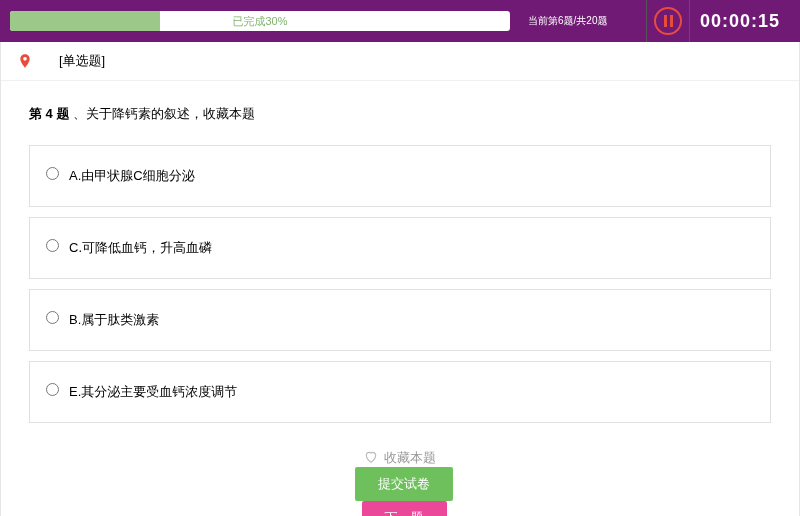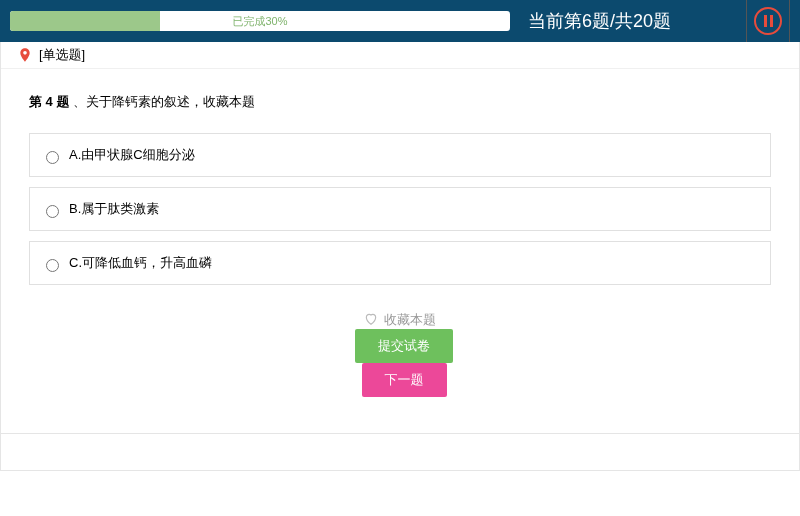--- a/index.html
+++ b/index.html
@@ -1,39 +1,39 @@
 <!DOCTYPE html>
 <html><head>
 <meta charset="utf-8">
 <style>
   * { box-sizing: border-box; margin: 0; padding: 0; }
   body { font-family: Arial, "Microsoft YaHei", sans-serif; background: #fff; }
   .wrap { width: 800px; height: 516px; margin: 0; position: relative; }
 
-  .topbar { height: 42px; background: #0c4a6e; display: flex; align-items: center; padding: 0 10px; color: #fff; font-size: 13px; }
+  .topbar { height: 42px; background: #701a75; display: flex; align-items: center; padding: 0 10px; color: #fff; font-size: 13px; }
   .progress-outer { flex: 0 0 500px; height: 20px; background: #fff; border-radius: 3px; position: relative; overflow: hidden; }
   .progress-inner { position: absolute; left: 0; top: 0; height: 100%; background: #9cc88a; }
   .progress-label { position: absolute; left: 0; top: 0; width: 100%; height: 100%; display: flex; align-items: center; justify-content: center; font-size: 11px; color: #7fb36c; }
-  .progress-text { margin-left: 18px; color: #fff; font-size: 18px; }
+  .progress-text { margin-left: 18px; color: #fff; font-size: 10px; }
   .pause-wrap { width: 44px; border-left: 1px solid #555; border-right: 1px solid #555; height: 42px; display: flex; align-items: center; justify-content: center; margin-left: auto; }
   .pause-btn { width: 28px; height: 28px; border: 2px solid #e74c3c; border-radius: 50%; display: flex; align-items: center; justify-content: center; color: #e74c3c; cursor: pointer; background: transparent; }
   .pause-btn span { width: 3px; height: 12px; background: #e74c3c; margin: 0 1.5px; display: inline-block; }
   .timer { width: 100px; text-align: center; font-size: 18px; font-weight: bold; letter-spacing: 1px; }
 
   .container { border: 1px solid #e5e5e5; border-top: none; }
 
-  .qtype { padding: 4px 16px; display: flex; align-items: center; font-size: 13px; border-bottom: 1px solid #f0f0f0; }
+  .qtype { padding: 10px 16px; display: flex; align-items: center; font-size: 13px; border-bottom: 1px solid #f0f0f0; gap: 20px; }
   .pin-icon { width: 16px; height: 16px; margin-right: 6px; display: flex; align-items: center; justify-content: center; }
 
   .question-area { padding: 24px 28px 16px; }
   .qtitle { font-size: 13px; margin-bottom: 22px; }
   .qtitle b { font-weight: bold; }
 
   .options { }
-  .option { border: 1px solid #e0e0e0; padding: 12px 16px; margin-bottom: 10px; font-size: 13px; display: flex; align-items: flex-end; cursor: pointer; }
+  .option { border: 1px solid #e0e0e0; padding: 21px 16px; margin-bottom: 10px; font-size: 13px; display: flex; align-items: flex-start; cursor: pointer; }
   .option input { margin-right: 10px; }
 
   .actions { display: flex; align-items: center; padding: 16px 0 20px; flex-direction: column; }
   .fav { color: #999; font-size: 13px; cursor: pointer; display: flex; align-items: center; }
   .fav .heart-icon { margin-right: 6px; }
   .spacer { flex: 1; }
   .btn { border: none; padding: 8px 23px; font-size: 13px; color: #fff; border-radius: 2px; cursor: pointer; margin-left: 8px; }
   .btn-submit { background: #6ec05d; }
   .btn-next { background: #ec4899; }
 
@@ -48,20 +48,21 @@
       <div class="progress-inner" id="progress-inner" style="width: 30%;"></div>
       <div class="progress-label">已完成30%</div>
     </div>
     <div class="progress-text">当前第6题/共20题</div>
     <div class="pause-wrap">
       <div class="pause-btn">
           <span></span>
           <span></span>
         </div>
     </div>
+    <div class="timer">00:00:15</div>
   </div>
 
   <div class="container">
     <div class="qtype">
       <span class="pin-icon">
         <svg width="16" height="16" viewBox="0 0 24 24">
             <path fill="#e74c3c" d="M12 2C8.13 2 5 5.13 5 9c0 5.25 7 13 7 13s7-7.75 7-13c0-3.87-3.13-7-7-7zm0 9.5A2.5 2.5 0 1 1 12 6a2.5 2.5 0 0 1 0 5.5z"></path>
           </svg>
       </span>
       <span>[单选题]</span>
@@ -72,25 +73,29 @@
         <b>第 4 题</b><span> 、</span><span>关于降钙素的叙述，收藏本题</span>
       </div>
 
       <div class="options" id="options">
           <label class="option">
             <input type="radio" name="q6" style="">
             <span>A.由甲状腺C细胞分泌</span>
           </label>
           <label class="option">
             <input type="radio" name="q6" style="">
+            <span>C.可降低血钙，升高血磷</span>
+          </label>
+          <label class="option">
+            <input type="radio" name="q6" style="">
             <span>B.属于肽类激素</span>
           </label>
           <label class="option">
             <input type="radio" name="q6" style="">
-            <span>C.可降低血钙，升高血磷</span>
+            <span>E.其分泌主要受血钙浓度调节</span>
           </label>
         </div>
 
       <div class="actions">
         <div class="fav">
           <span class="heart-icon">
             <svg width="14" height="14" viewBox="0 0 24 24">
                 <path fill="none" stroke="#bbb" stroke-width="2" d="M12 21s-8-5.5-8-12a5 5 0 0 1 8-4 5 5 0 0 1 8 4c0 6.5-8 12-8 12z"></path>
               </svg>
           </span>

